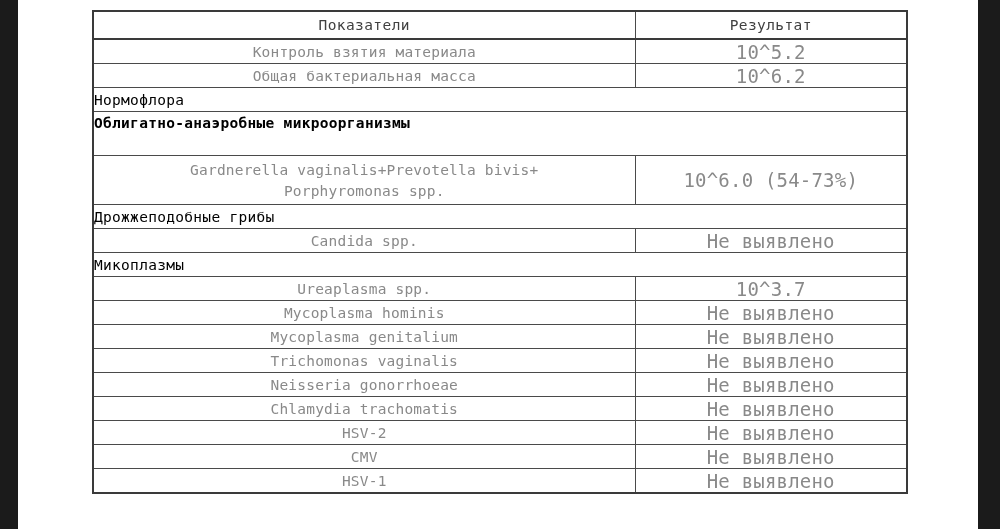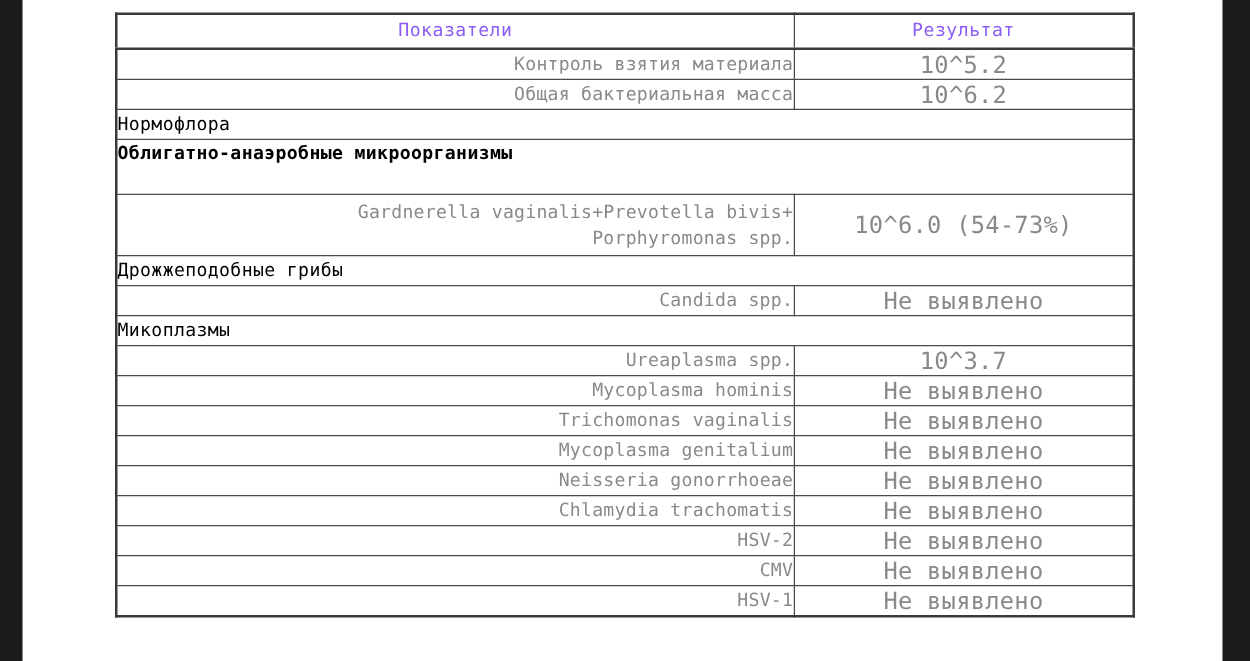--- a/index.html
+++ b/index.html
@@ -57,34 +57,34 @@
     padding: 0;
     vertical-align: middle;
     font-weight: normal;
   }
 
   
   .hdr-cell {
     height: 26px;
     text-align: center;
     font-weight: bold;
-    color: #8b5cf6;
+    color: #404040;
     font-size: 14.5px;
     letter-spacing: 0.4px;
     border-bottom: 2px solid #3a3a3a !important;
   }
 
   
   .name-cell {
     height: 23px;
     padding-left: 5px;
     color: #898989;
     font-size: 14.5px;
     letter-spacing: 0.2px;
-    text-align: right;
+    text-align: center;
     white-space: pre-line;
   }
   .result-cell {
     height: 23px;
     text-align: center;
     color: #898989;
     font-size: 19px;
     letter-spacing: 0.2px;
   }
 
@@ -158,25 +158,25 @@
           </tr>
           <tr>
             <td class="name-cell">Ureaplasma spp.</td>
             <td class="result-cell">10^3.7</td>
           </tr>
           <tr>
             <td class="name-cell">Mycoplasma hominis</td>
             <td class="result-cell">Не выявлено</td>
           </tr>
           <tr>
+            <td class="name-cell">Mycoplasma genitalium</td>
+            <td class="result-cell">Не выявлено</td>
+          </tr>
+          <tr>
             <td class="name-cell">Trichomonas vaginalis</td>
-            <td class="result-cell">Не выявлено</td>
-          </tr>
-          <tr>
-            <td class="name-cell">Mycoplasma genitalium</td>
             <td class="result-cell">Не выявлено</td>
           </tr>
           <tr>
             <td class="name-cell">Neisseria gonorrhoeae</td>
             <td class="result-cell">Не выявлено</td>
           </tr>
           <tr>
             <td class="name-cell">Chlamydia trachomatis</td>
             <td class="result-cell">Не выявлено</td>
           </tr>

